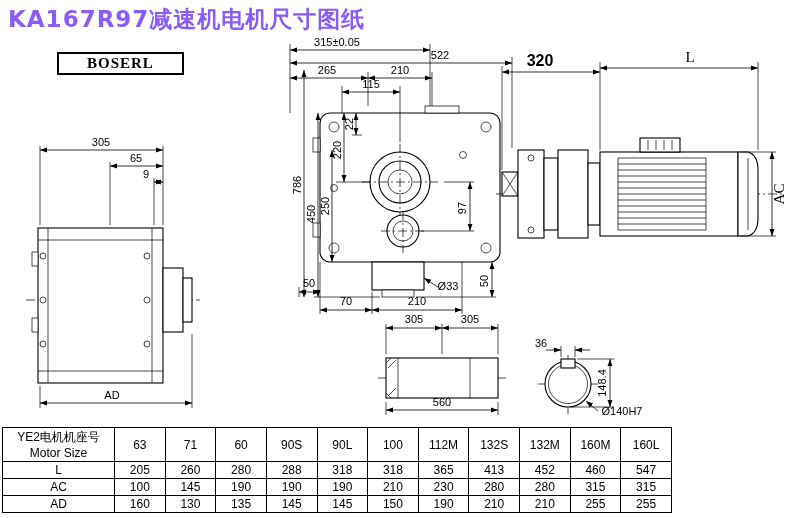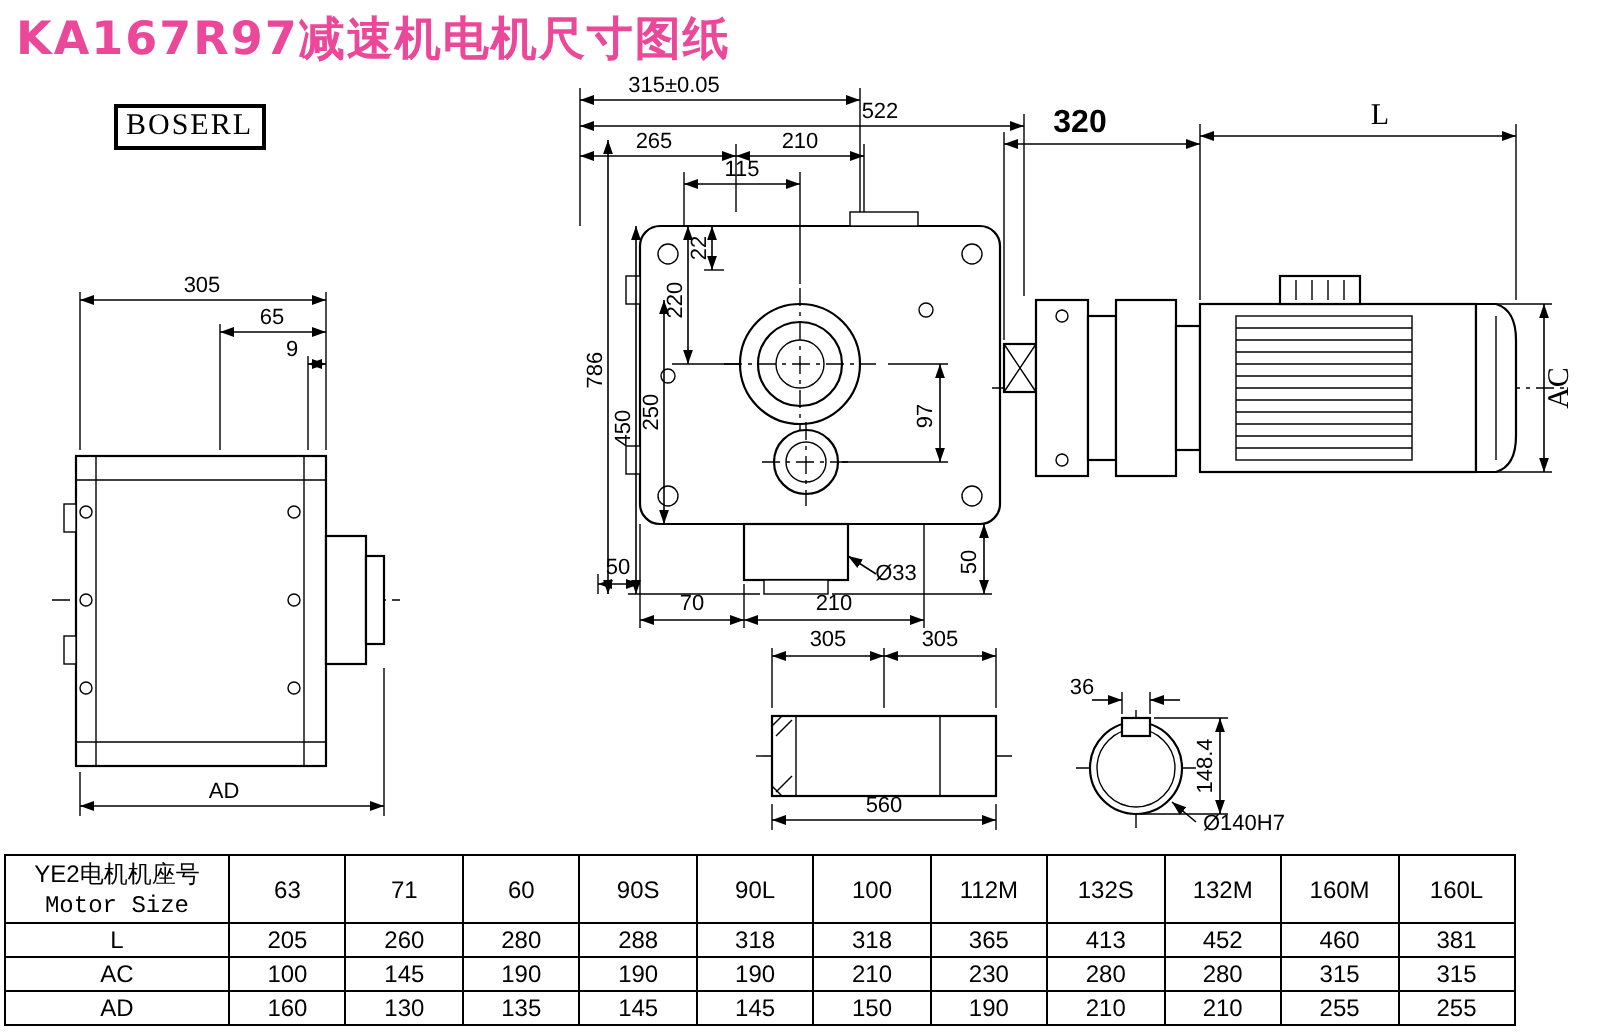--- a/index.html
+++ b/index.html
@@ -1,36 +1,36 @@
 <!DOCTYPE html>
 <html><head>
 <meta charset="utf-8">
 <style>
   * { margin:0; padding:0; box-sizing:border-box; }
   html,body { width:800px; height:518px; background:#fff; }
   body { position:relative; overflow:hidden; font-family:"Liberation Sans",sans-serif; color:#000; }
-  .title { position:absolute; left:8px; top:4px; font-size:23px; font-weight:bold; color:#ec4899;
+  .title { position:absolute; left:8px; top:4px; font-size:23px; font-weight:bold; color:#8b5cf6;
            font-family:"DejaVu Sans","Liberation Sans",sans-serif; letter-spacing:1px; }
-  .brand { position:absolute; left:57px; top:52px; border:2px solid #000; padding:1px 4px;
-           font-family:"Liberation Serif",serif; font-weight:normal; font-size:15px; letter-spacing:1px; }
+  .brand { position:absolute; left:57px; top:52px; border:2px solid #000; padding:1px 28px;
+           font-family:"Liberation Serif",serif; font-weight:bold; font-size:15px; letter-spacing:1px; }
   svg.draw { position:absolute; left:0; top:0; }
   .ln   { stroke:#000; stroke-width:1.1; fill:none; }
   .thin { stroke:#000; stroke-width:0.7; fill:none; }
   .fw   { fill:#fff; }
   .cl   { stroke:#000; stroke-width:0.7; fill:none; stroke-dasharray:9 3 2 3; }
   .dl   { stroke:#000; stroke-width:0.8; fill:none; marker-start:url(#arr); marker-end:url(#arr); }
   .de   { stroke:#000; stroke-width:0.8; fill:none; marker-end:url(#arr); }
   text.dim { font:11px "Liberation Sans",sans-serif; fill:#000; text-anchor:middle; }
   text.dim.big   { font:bold 16px "Liberation Sans",sans-serif; text-anchor:middle; }
   text.dim.serif { font:15px "Liberation Serif",serif; text-anchor:middle; }
-  table.size { position:absolute; left:2px; top:427px; width:756px; border-collapse:collapse;
+  table.size { position:absolute; left:2px; top:427px; width:670px; border-collapse:collapse;
                table-layout:fixed; text-align:center; font:12px "Liberation Sans",sans-serif; }
   table.size td { border:1px solid #000; padding:0; height:17px; vertical-align:middle; }
   table.size td.h { height:34px; }
-  .hdr-en { font-family:Liberation Mono, monospace; }
+  .hdr-en { font-family:Liberation Sans, sans-serif; }
   col.first { width:112px; }
 </style>
 </head>
 <body>
 
 <div class="title">KA167R97减速机电机尺寸图纸</div>
 <div class="brand">BOSERL</div>
 
 <svg class="draw" width="800" height="425" viewBox="0 0 800 425">
   <defs>
@@ -285,21 +285,21 @@
     <td>205</td>
     <td>260</td>
     <td>280</td>
     <td>288</td>
     <td>318</td>
     <td>318</td>
     <td>365</td>
     <td>413</td>
     <td>452</td>
     <td>460</td>
-    <td>381</td>
+    <td>547</td>
   </tr>
   <tr>
     <td>AC</td>
     <td>100</td>
     <td>145</td>
     <td>190</td>
     <td>190</td>
     <td>190</td>
     <td>210</td>
     <td>230</td>

